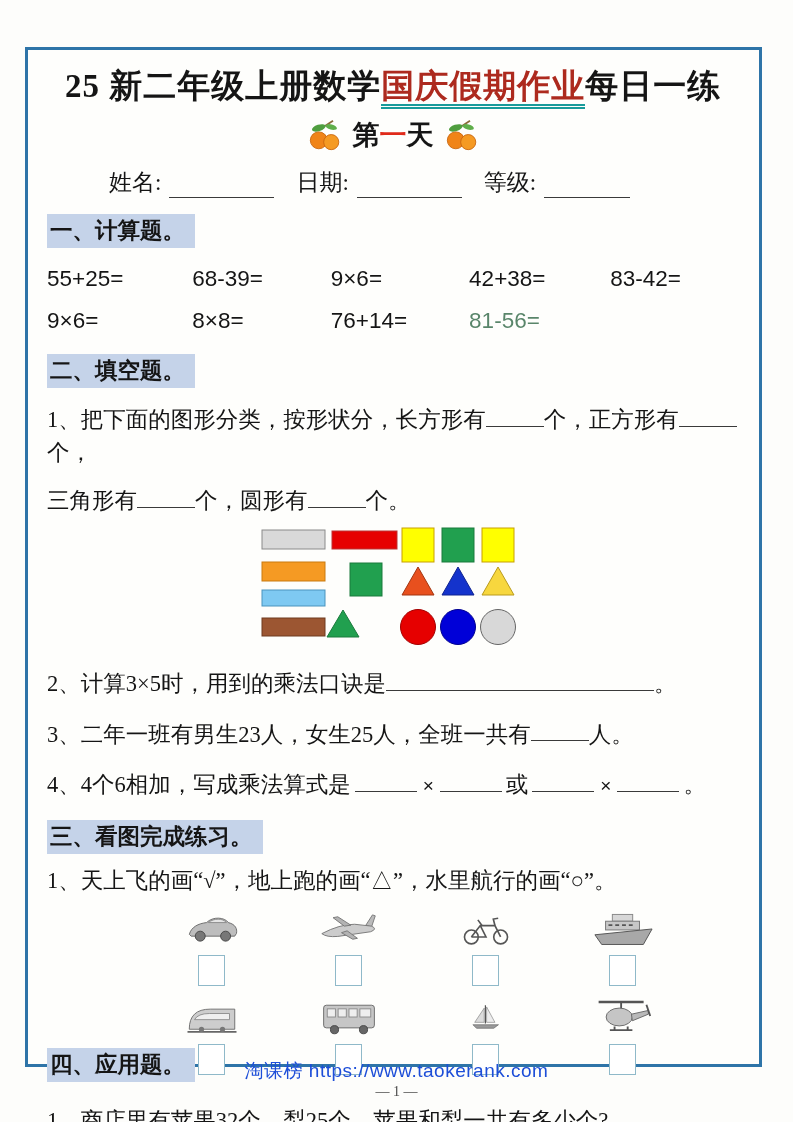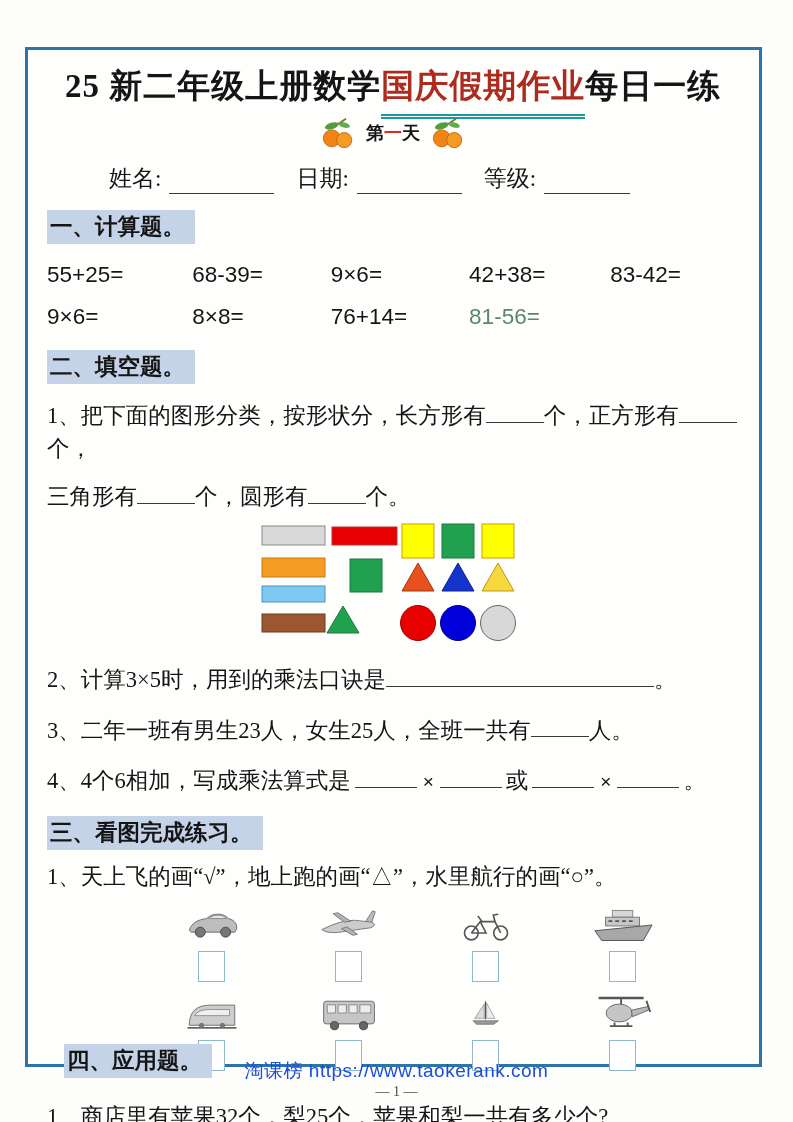--- a/index.html
+++ b/index.html
@@ -8,23 +8,23 @@
     font-family:"Liberation Serif",serif;color:#151515;overflow:hidden;
   }
   .frame{
     position:absolute;left:25px;top:47px;width:737px;height:1020px;
     border:3px solid #2E74A8;background:#fefefc;box-sizing:border-box;
   }
   .content{padding:8px 20px 0 19px;}
 
   
   .title{margin-top:6px;text-align:center;font-size:33px;font-weight:bold;letter-spacing:1px;white-space:nowrap;}
-  .title .hl{color:#AD2A1E;border-bottom:5px double #189B9B;padding-bottom:10px;}
+  .title .hl{color:#AD2A1E;border-bottom:5px double #189B9B;padding-bottom:0;}
   .day-row{margin-top:8px;display:flex;justify-content:center;align-items:center;gap:10px;}
-  .day-text{font-size:18px;font-weight:bold;}
+  .day-text{font-size:27px;font-weight:bold;}
   .day-text .red{color:#E02A1A;}
   .tangerine{display:inline-flex;}
 
   
   .fields{margin-top:14px;padding-left:62px;font-size:23px;display:flex;align-items:flex-end;}
   .field{display:flex;align-items:flex-end;margin-right:22px;}
   .blank{display:inline-block;border-bottom:1.6px solid #3a3a3a;height:1.15em;vertical-align:baseline;}
   .fb{width:105px;margin-left:8px;}
   .fb-sm{width:86px;}
 
@@ -49,21 +49,21 @@
 
   
   .shape-canvas{display:block;margin:8px 0 2px 211px;}
 
   
   .veh-wrap{position:relative;margin-top:6px;height:170px;}
   .veh-grid{margin-left:96px;width:548px;display:grid;grid-template-columns:repeat(4,1fr);}
   .veh-icon-cell{height:48px;display:flex;align-items:center;justify-content:center;}
   .veh-cb-cell{height:38px;display:flex;align-items:flex-start;justify-content:center;padding-top:3px;}
   .checkbox{width:25px;height:29px;border:1.4px solid #8FB9C9;background:#fff;}
-  .sec4-abs{position:absolute;left:17px;bottom:-8px;}
+  .sec4-abs{position:absolute;left:0;bottom:-8px;}
 
   .applied-q{font-size:22.5px;margin-top:30px;line-height:1.5;}
 
   
   .footer-site{position:absolute;left:0;right:0;top:1058px;text-align:center;
     font-size:19px;color:#1d4ed8;z-index:3;font-family:"Liberation Sans",sans-serif;letter-spacing:.5px;}
   .footer-page{position:absolute;left:0;right:0;top:1084px;text-align:center;
     font-size:14px;color:#4a4a4a;z-index:3;}
 </style>
 </head>

